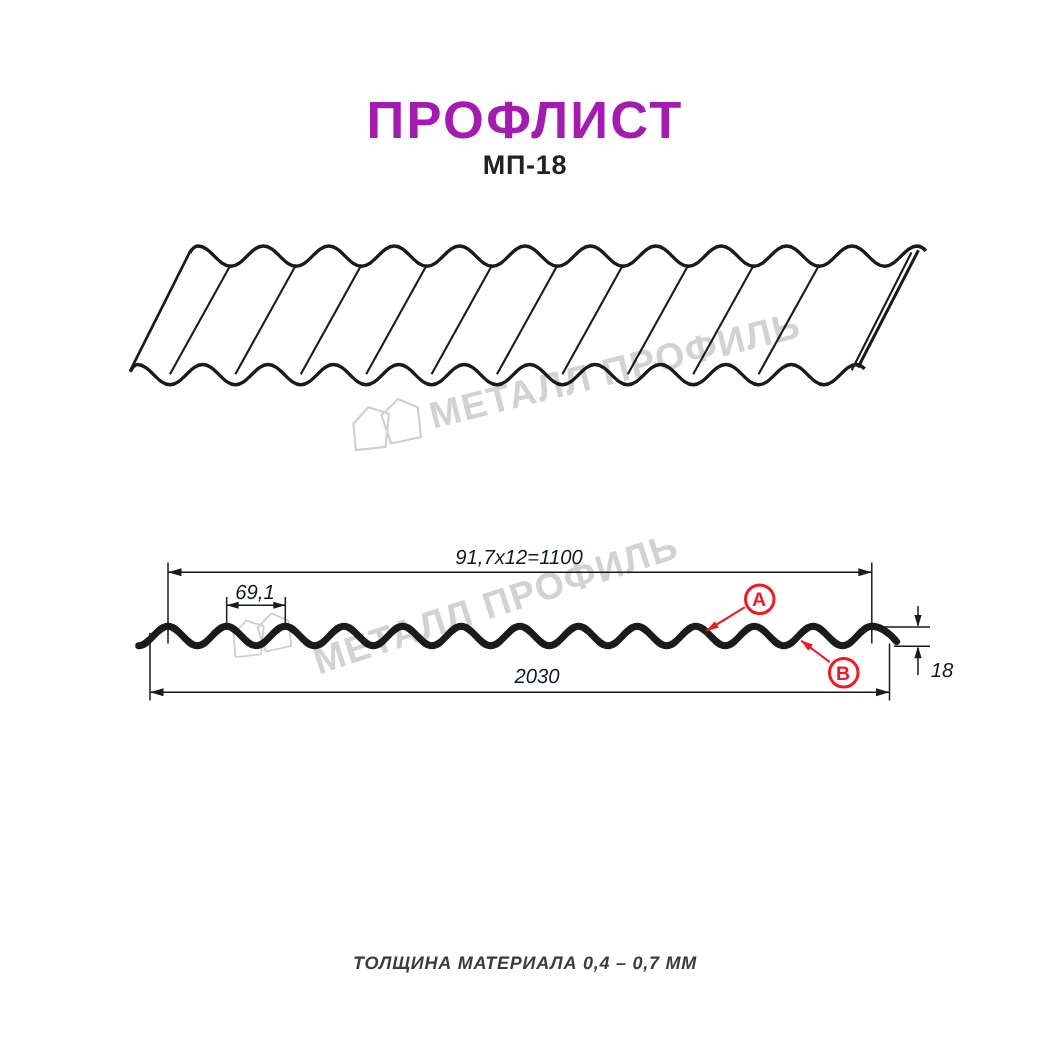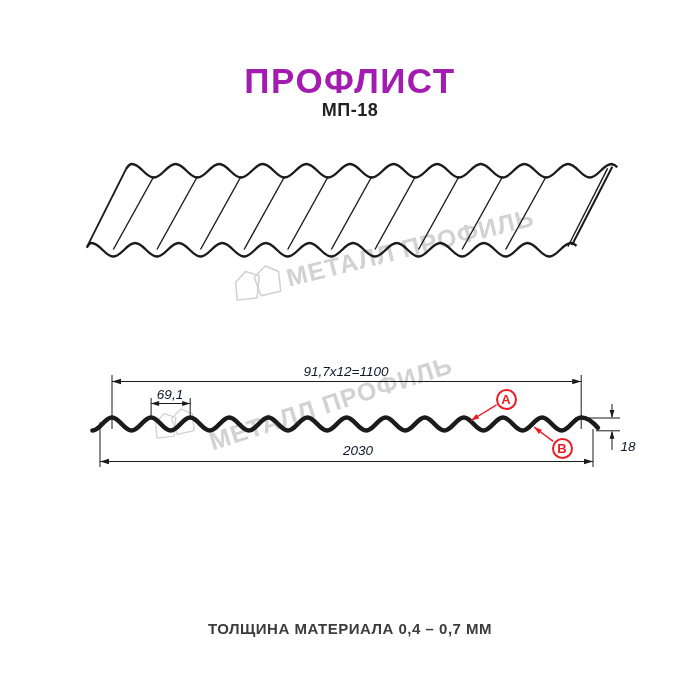--- a/index.html
+++ b/index.html
@@ -3,22 +3,22 @@
 <meta charset="utf-8">
 <style>
   html,body{margin:0;padding:0;background:#fff;}
   .stage{position:relative;width:700px;height:700px;background:#fff;overflow:hidden;
          font-family:"Liberation Sans",sans-serif;}
   .abs{position:absolute;}
   .t-title{left:0;right:0;top:61px;text-align:center;font-size:35px;font-weight:bold;
            letter-spacing:1.5px;color:#a21caf;z-index:3;}
   .t-sub{left:0;right:0;top:100px;text-align:center;font-size:18px;font-weight:bold;
          letter-spacing:.5px;color:#222;z-index:3;}
-  .footer{left:0;right:0;top:620px;text-align:center;font-size:15px;font-weight:bold;
-          letter-spacing:.5px;color:#3c3c3c;z-index:3;}
+  .footer{left:0;right:0;top:635px;text-align:center;font-size:12px;font-weight:bold;
+          letter-spacing:.5px;color:#3c3c3c;z-index:3;font-style:italic;}
   .wm{font-weight:bold;font-size:25px;color:var(--watermark-gray,#d2d2d2);letter-spacing:1px;
       white-space:nowrap;line-height:25px;transform-origin:0 50%;z-index:1;}
   .wm1{left:287px;top:266px;transform:rotate(-14deg);}
   .wm2{left:210px;top:430px;transform:rotate(-18deg);}
   #art{left:0;top:0;z-index:2;pointer-events:none;}
   .dim{font-size:13.5px;color:#0f172a;white-space:nowrap;transform:translateX(-50%);z-index:3;font-style:italic;}
   .marker{width:17px;height:17px;border:2px solid var(--accent-red,#ed1c24);border-radius:50%;
           color:var(--accent-red,#ed1c24);font-size:13px;font-weight:bold;display:flex;
           align-items:center;justify-content:center;z-index:3;background:transparent;}
 </style>

